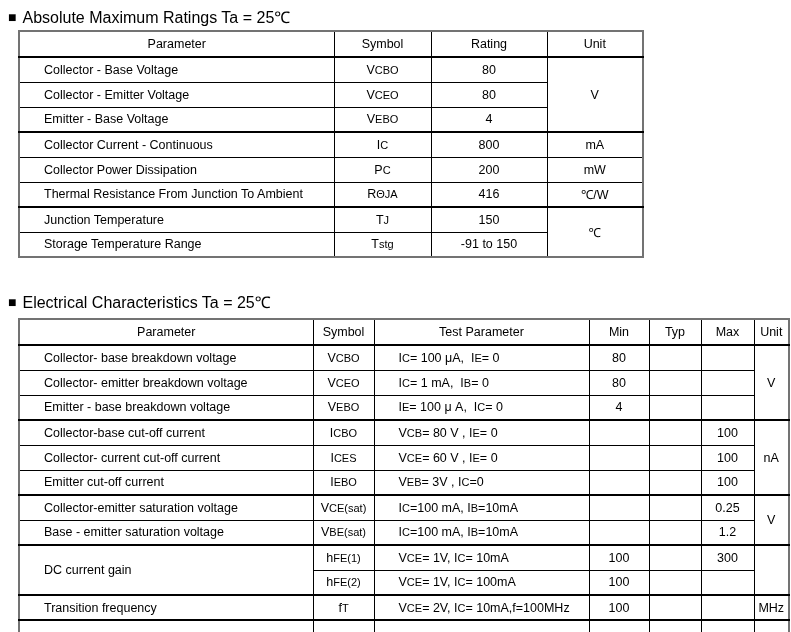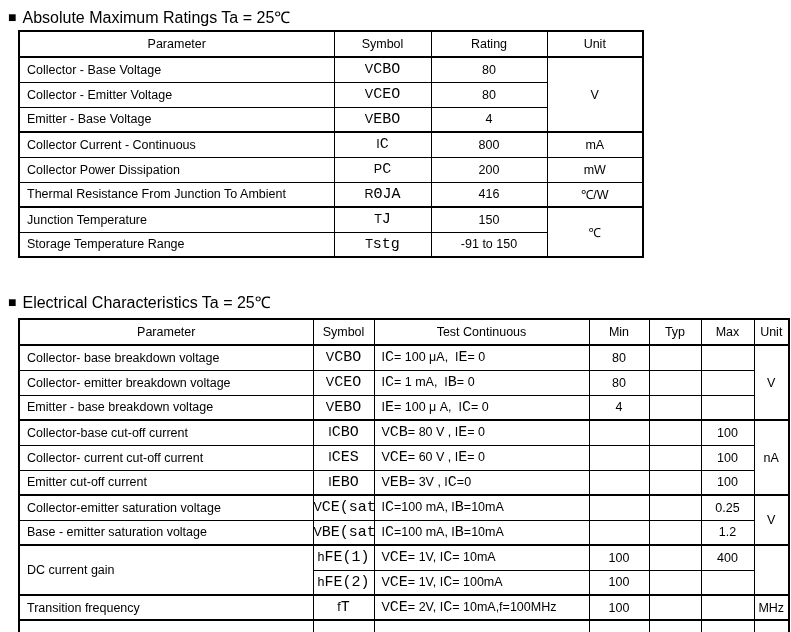--- a/index.html
+++ b/index.html
@@ -13,38 +13,38 @@
     position: absolute; left: 8px;
     font-size: 16px; display: flex; align-items: center;
     white-space: nowrap;
   }
   .sec-title .sq { font-size: 14px; margin-right: 6px; line-height: 1; }
   #title1 { top: 6px; }
   #title2 { top: 291px; }
 
   table {
     border-collapse: collapse; table-layout: fixed;
-    border: 2px solid #000000; font-size: 12.5px; color: #000;
+    border: 2px solid #737373; font-size: 12.5px; color: #000;
     position: absolute;
   }
   #t1 { left: 18px; top: 30px; width: 624px; }
   #t2 { left: 18px; top: 318px; width: 770px; }
   th, td {
     border: 1px solid #000;
     overflow: hidden; white-space: nowrap;
     text-align: center; vertical-align: middle;
     padding: 0; font-weight: normal;
   }
   tr { height: 25px; }
   tr.hdr { height: 26px; }
   tr.hdr th { border-bottom: 2px solid #000; }
   tr.g td { border-top: 2px solid #000; }
   tr.partial { height: 20px; }
-  td.p, td.c { text-align: left; padding-left: 7px; }
-  .sc { font-size: 15px; font-family: Liberation Mono, monospace; }
+  td.p, td.c { text-align: left; padding-left: 24px; }
+  .sc { font-size: 11px; }
 </style>
 </head>
 <body>
 
 <div class="sec-title" id="title1">
   <span class="sq">■</span>
   <span>Absolute Maximum Ratings Ta = 25℃</span>
 </div>
 
 <table id="t1">
@@ -121,21 +121,21 @@
       <col style="width:215px">
       <col style="width:60px">
       <col style="width:52px">
       <col style="width:53px">
       <col style="width:35px">
     </colgroup>
   <tbody>
       <tr class="hdr">
     <th>Parameter</th>
     <th>Symbol</th>
-    <th>Test Continuous</th>
+    <th>Test Parameter</th>
     <th>Min</th>
     <th>Typ</th>
     <th>Max</th>
     <th>Unit</th>
   </tr>
   <tr>
     <td class="p">Collector- base breakdown voltage</td>
     <td><span>V</span><span class="sc">CBO</span></td>
     <td class="c"><span>I</span><span class="sc">C</span><span>= 100 μA,&nbsp; I</span><span class="sc">E</span><span>= 0</span></td>
     <td>80</td>
@@ -200,21 +200,21 @@
     <td></td>
     <td></td>
     <td>1.2</td>
   </tr>
   <tr class="g">
     <td class="p" rowspan="2">DC current gain</td>
     <td><span>h</span><span class="sc">FE(1)</span></td>
     <td class="c"><span>V</span><span class="sc">CE</span><span>= 1V, I</span><span class="sc">C</span><span>= 10mA</span></td>
     <td>100</td>
     <td></td>
-    <td>400</td>
+    <td>300</td>
     <td rowspan="2"></td>
   </tr>
   <tr>
     <td><span>h</span><span class="sc">FE(2)</span></td>
     <td class="c"><span>V</span><span class="sc">CE</span><span>= 1V, I</span><span class="sc">C</span><span>= 100mA</span></td>
     <td>100</td>
     <td></td>
     <td></td>
   </tr>
   <tr class="g">

